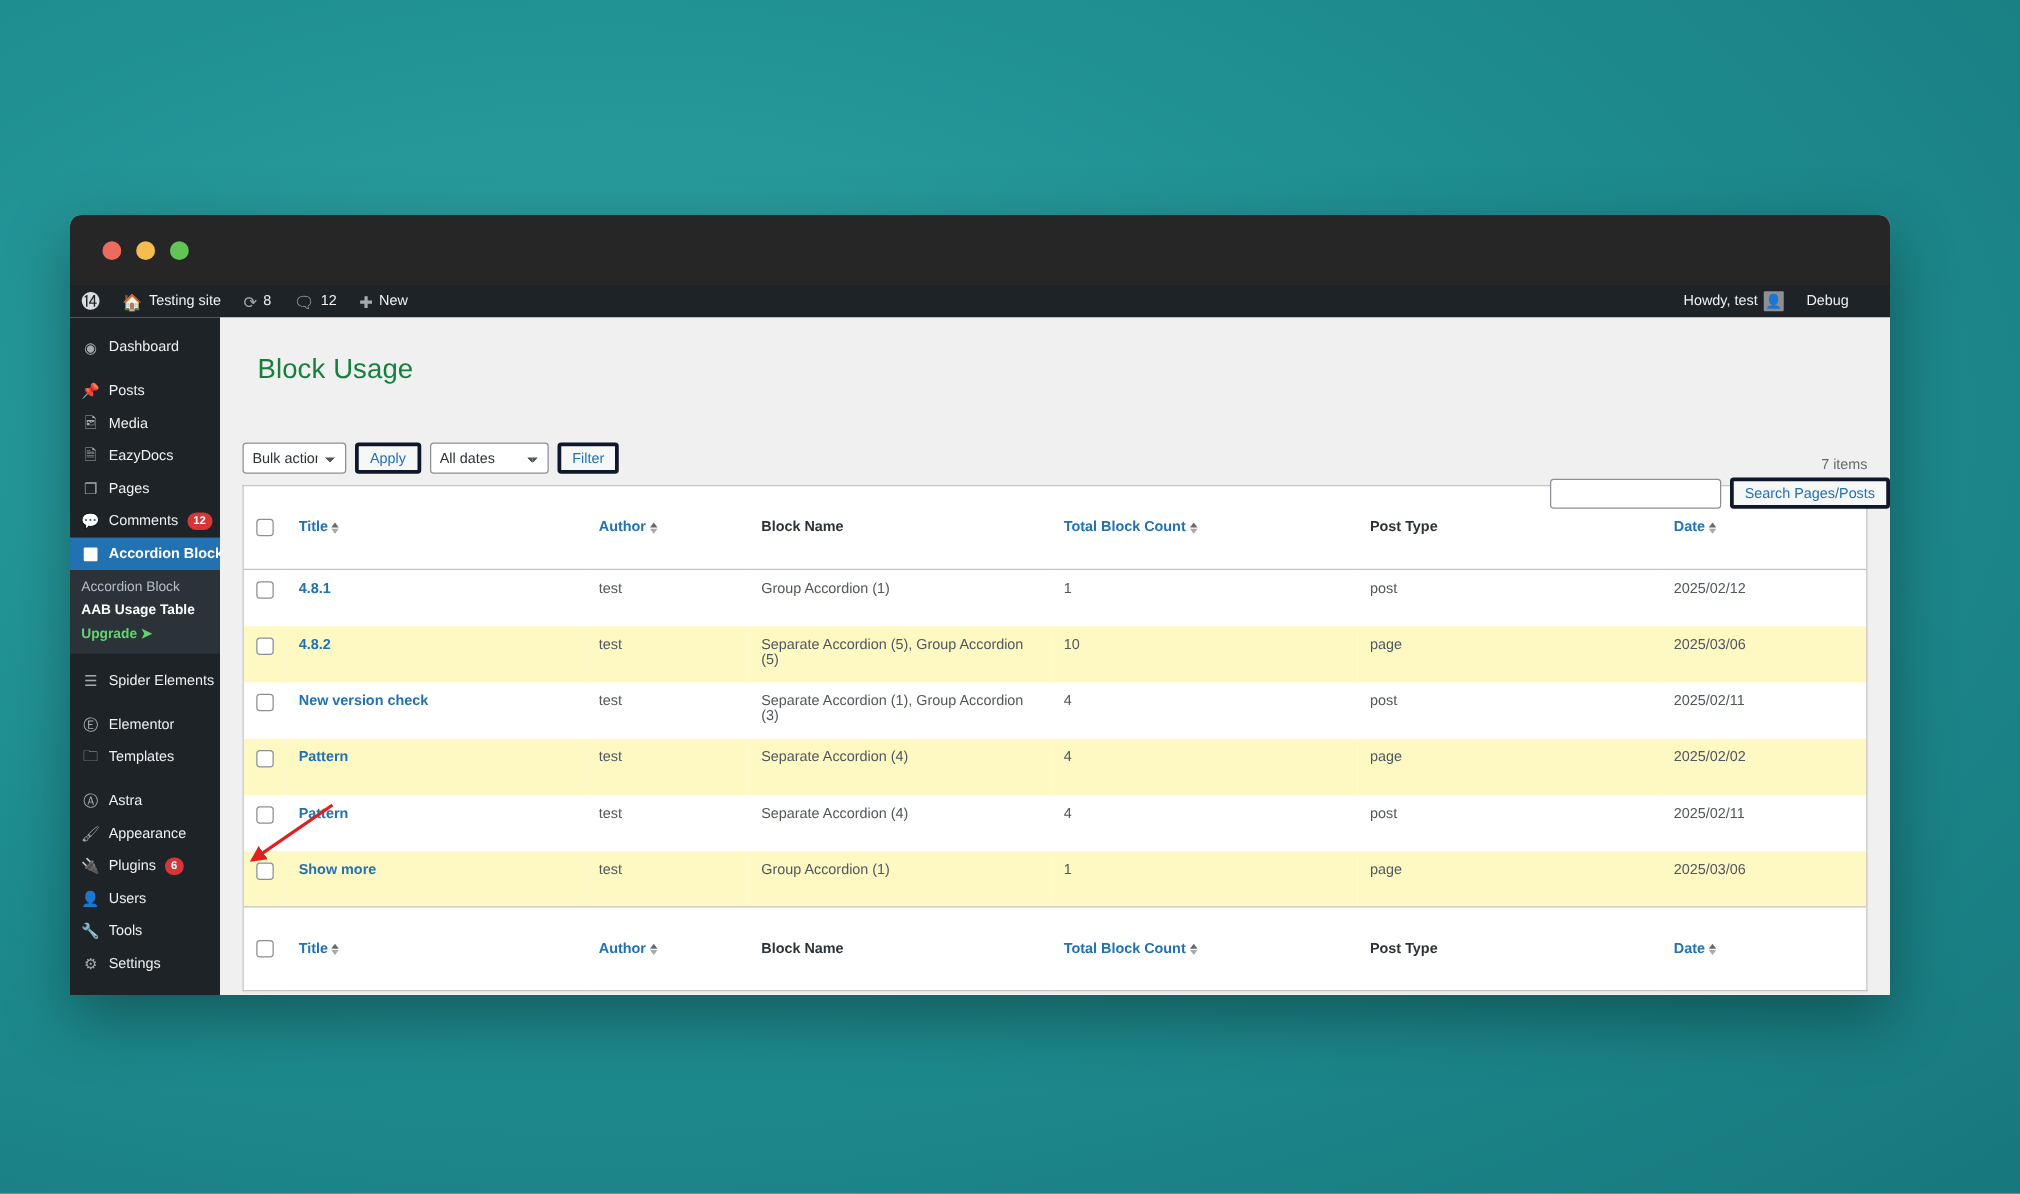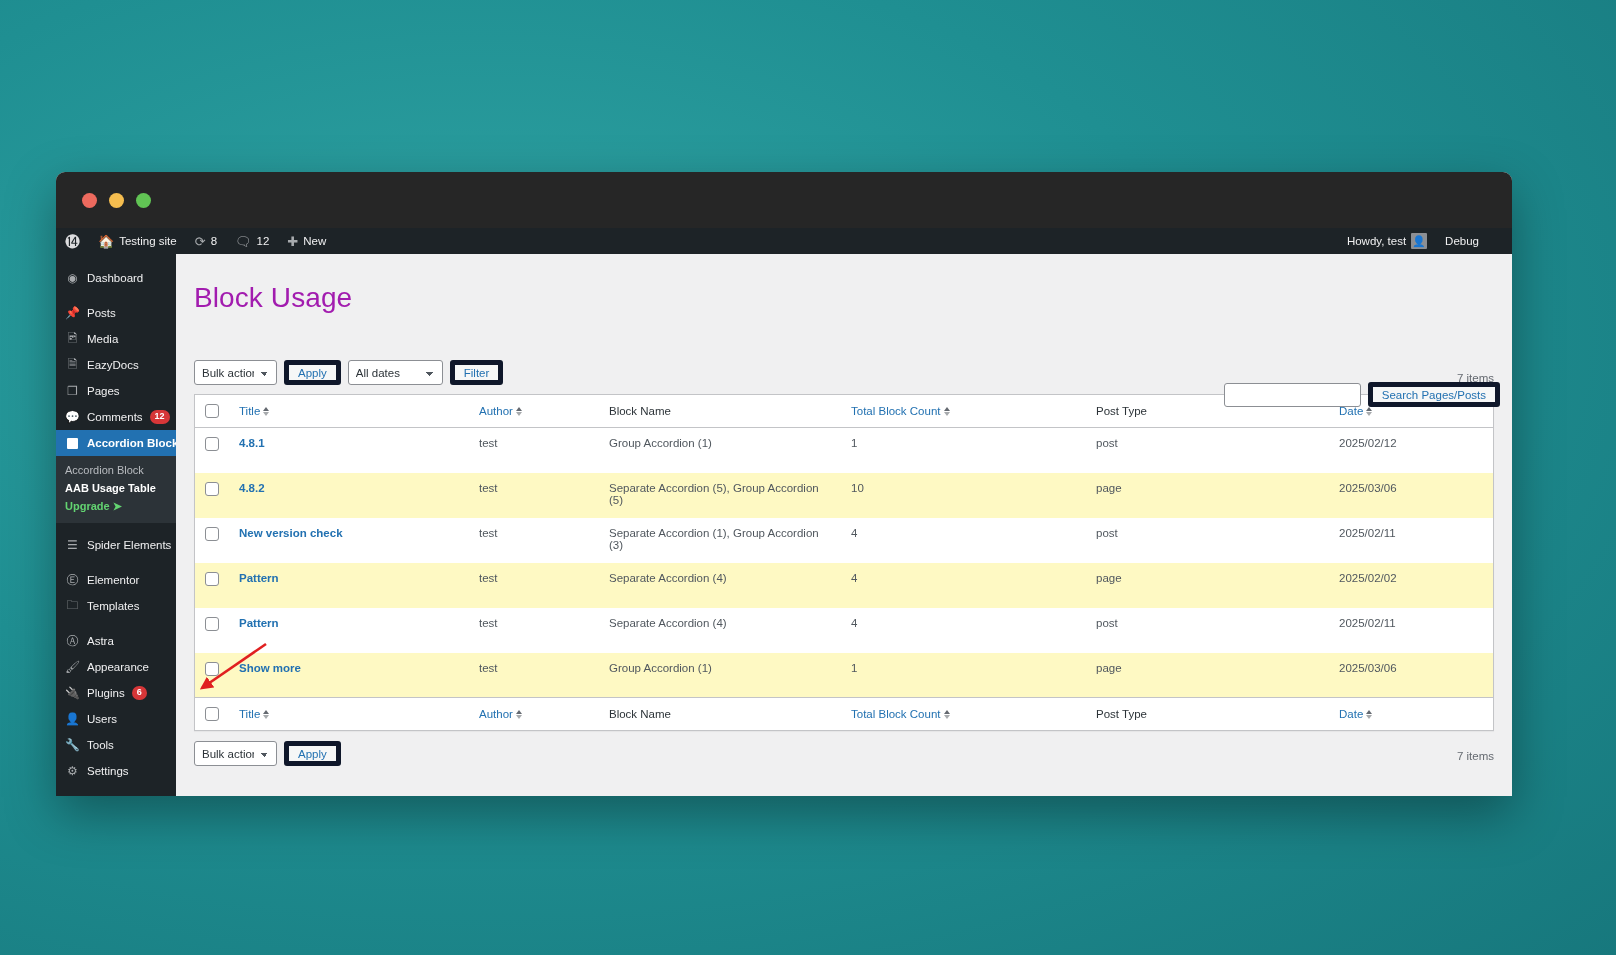--- a/index.html
+++ b/index.html
@@ -92,36 +92,36 @@
 
   
   .sq { width: 11px; height: 11px; background: #fff; display:inline-block; border-radius:1px; }
 
   
   #main {
     flex: 1; background: #f0f0f1; position: relative;
     padding: 0 18px 0 18px; overflow: hidden;
   }
   #page-title {
-    font-size: 28px; font-weight: 400; color: #a21caf;
-    padding: 28px 0 0 0; letter-spacing: .1px;
+    font-size: 22px; font-weight: 400; color: #15803d;
+    padding: 28px 0 0 0; letter-spacing: .1px; margin-left: 12px;
   }
 
   
   #search-row {
-    position: absolute; right: 12px; top: 128px;
+    position: absolute; right: 0px; top: 128px;
     display: flex; align-items: center; gap: 7px;
   }
   #search-input {
     width: 137px; height: 24px; border: 1px solid #8c8f94; border-radius: 3px;
     background: #fff; font-size: 12px; padding: 0 6px; color: #2c3338;
     font-family: "Liberation Sans", sans-serif;
   }
   .wp-btn-secondary {
-    height: 25px; border: 5px solid #0f172a; border-radius: 3px;
+    height: 25px; border: 3px solid #0f172a; border-radius: 3px;
     background: #f6f7f7; color: #2271b1; font-size: 11.5px;
     padding: 0 9px; cursor: pointer; white-space: nowrap;
     font-family: "Liberation Sans", sans-serif;
     display: inline-flex; align-items: center;
   }
 
   
   .tablenav {
     display: flex; align-items: center; gap: 7px;
     padding-top: 46px; position: relative;
@@ -149,22 +149,22 @@
   .tablenav.bottom .displaying-num { bottom: 4px; }
 
   
   #list-table {
     width: 100%; border-collapse: collapse;
     background: #fff; border: 1px solid #c3c4c7;
     margin-top: 9px; font-size: 11.5px;
     box-shadow: 0 1px 1px rgba(0,0,0,.04);
   }
   #list-table thead th, #list-table tfoot td {
-    text-align: left; padding: 9px 10px; color: #2c3338;
-    font-weight: 400; border-bottom: 1px solid #c3c4c7;
+    text-align: left; padding: 26px 10px; color: #2c3338;
+    font-weight: 700; border-bottom: 1px solid #c3c4c7;
     vertical-align: middle;
   }
   #list-table tfoot td { border-bottom: none; border-top: 1px solid #c3c4c7; }
   #list-table tbody td {
     padding: 9px 10px; color: #50575e; vertical-align: top;
     height: 45px;
   }
   #list-table tbody tr.alt { background: #fef9c3; }
   .col-cb { width: 30px; padding-left: 10px !important; }
   .col-title { width: 240px; }

